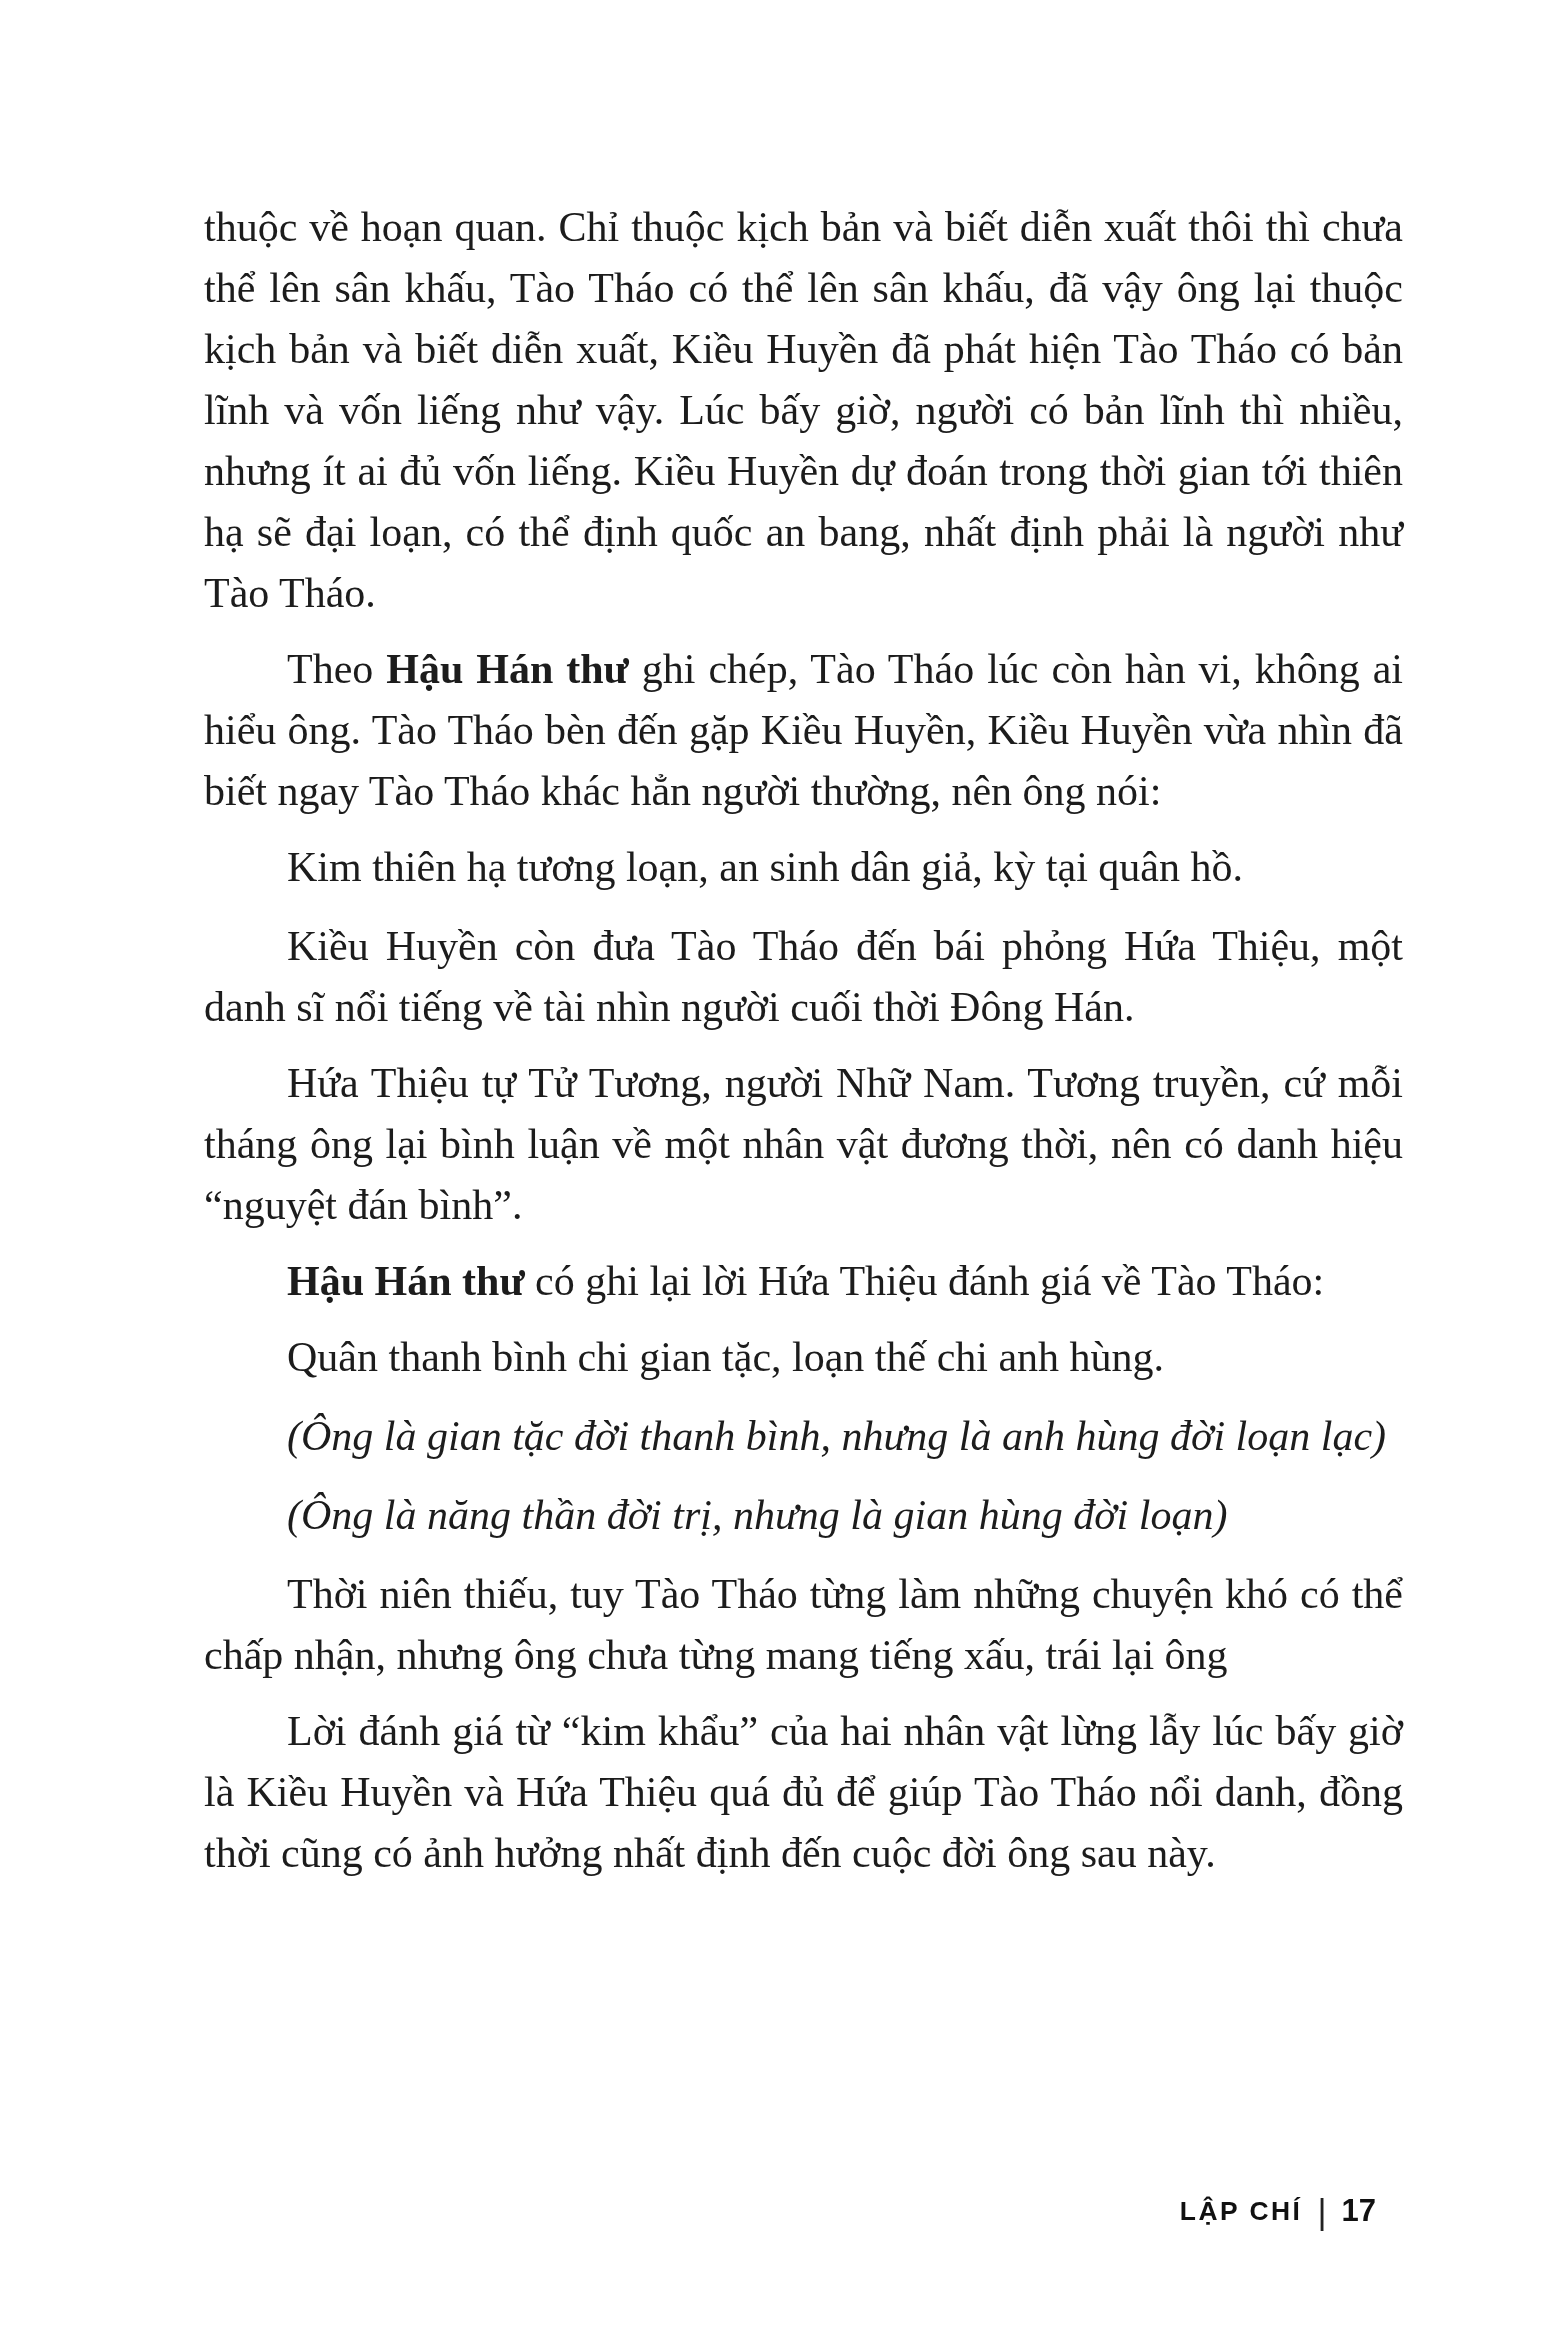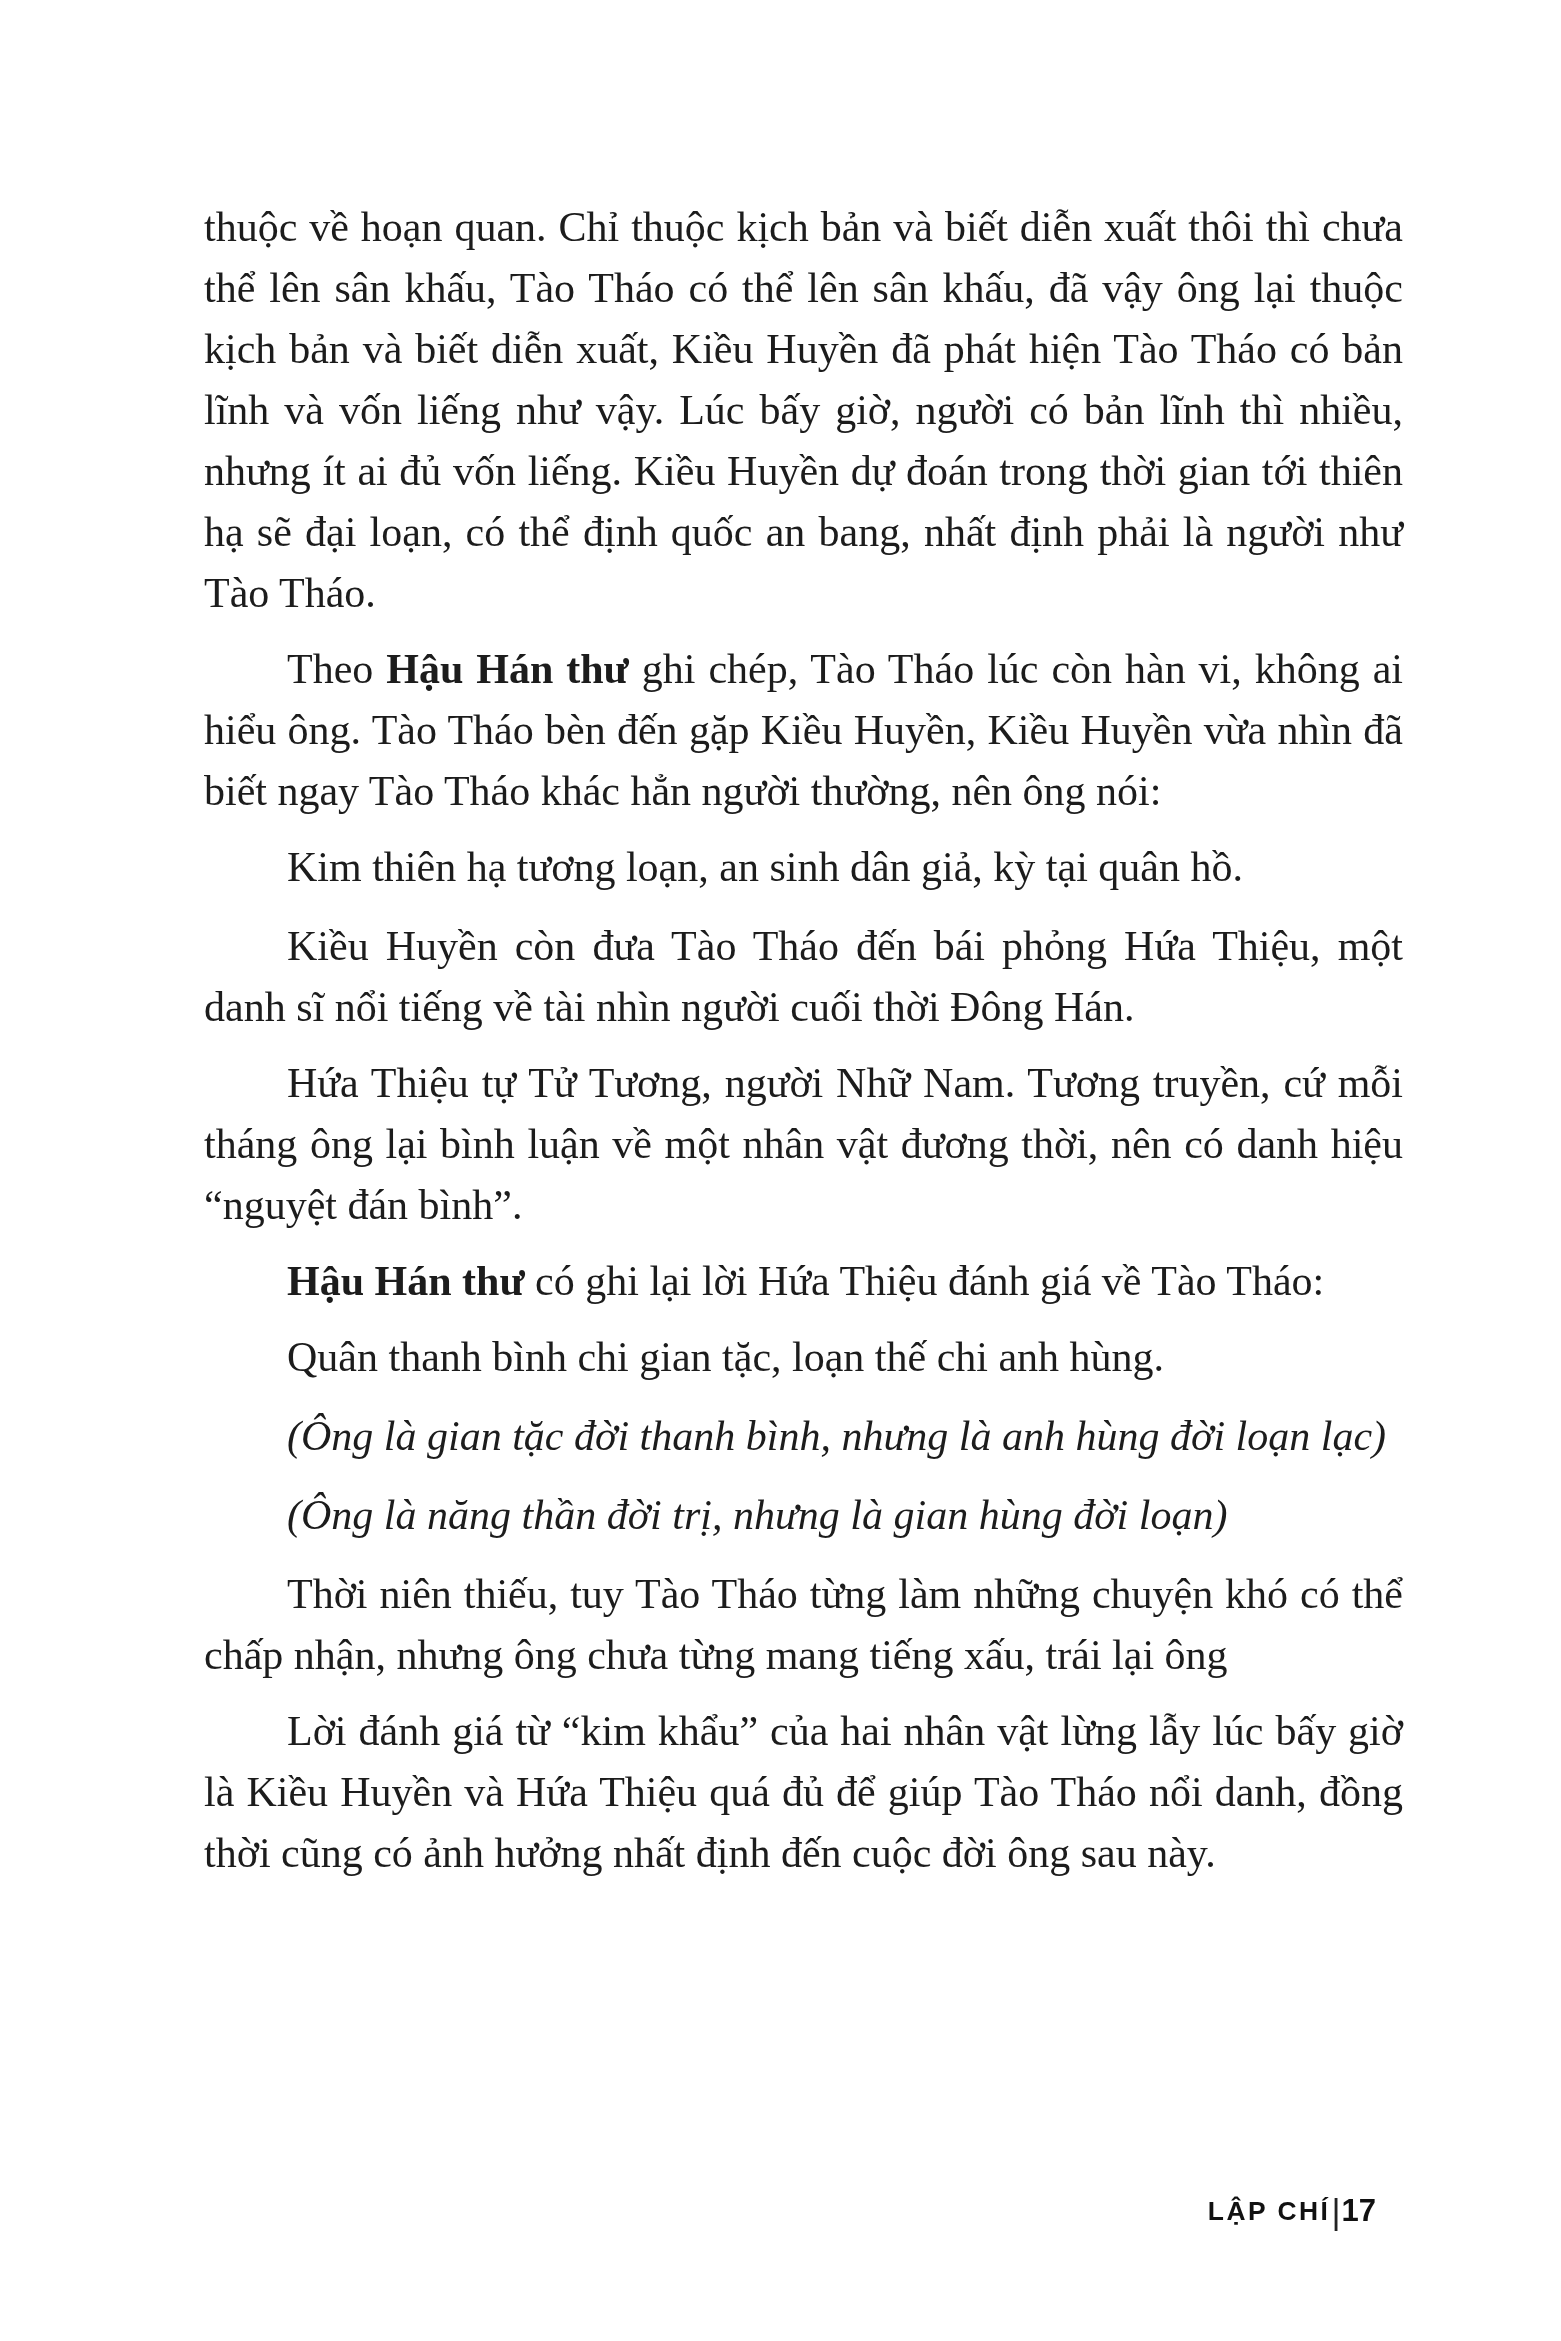--- a/index.html
+++ b/index.html
@@ -53,21 +53,21 @@
   }
   .page-text strong {
     font-weight: bold;
   }
   .page-footer {
     position: absolute;
     right: 185px;
     top: 2193px;
     display: flex;
     align-items: center;
-    gap: 1px;
+    gap: 15px;
     font-family: "Liberation Sans", sans-serif;
     color: #111111;
   }
   .footer-label {
     font-size: 26.4px;
     font-weight: 700;
     letter-spacing: 2.5px;
   }
   .footer-sep {
     font-size: 35px;

